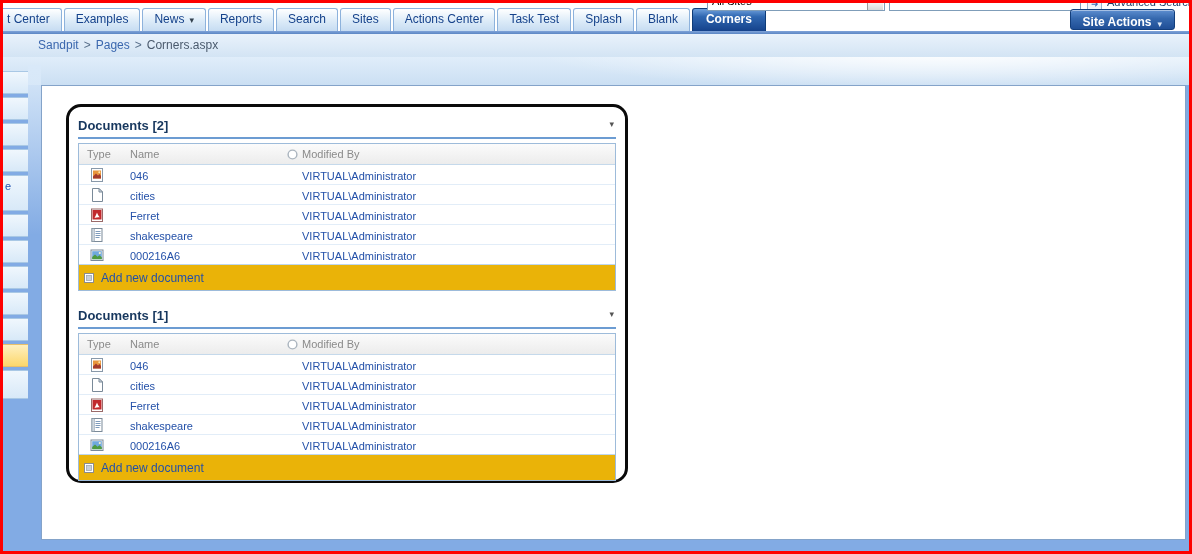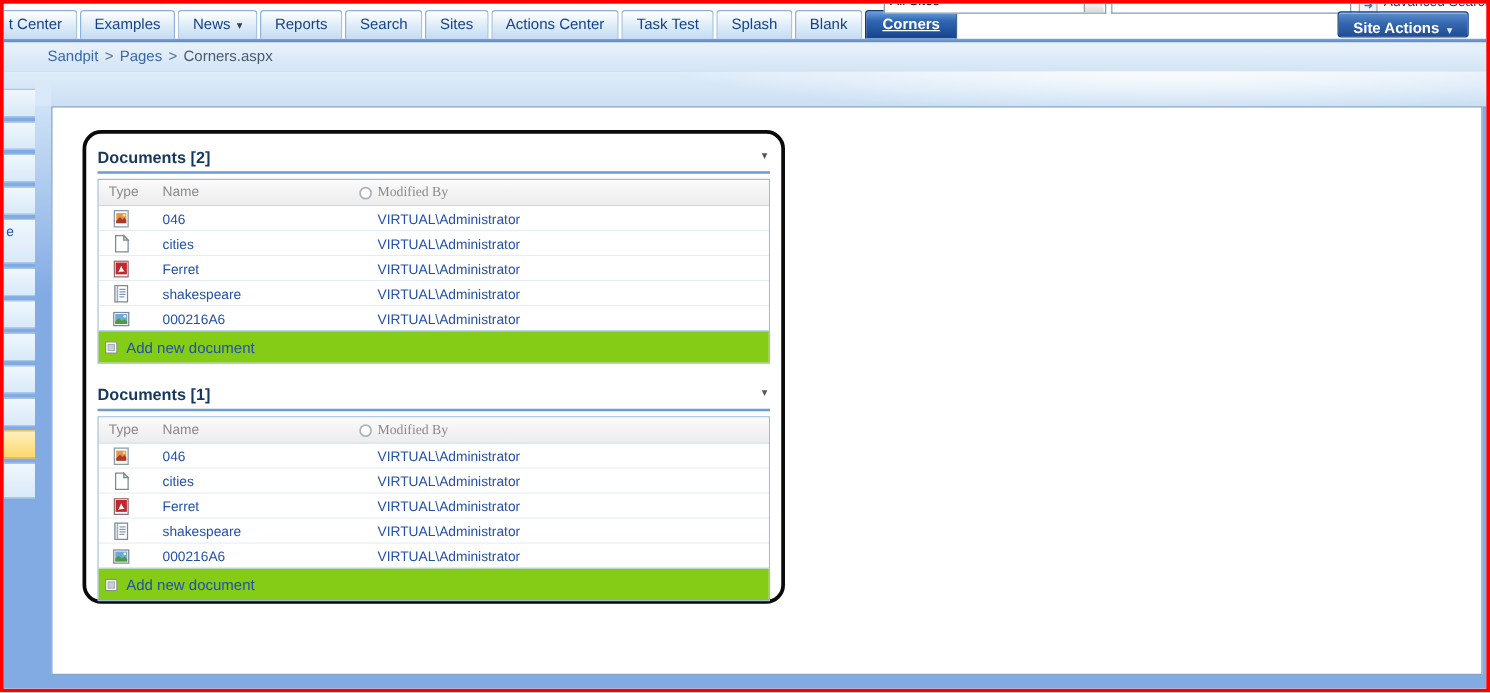--- a/index.html
+++ b/index.html
@@ -9,21 +9,21 @@
 
   
   .topbar { position:absolute; top:0; left:0; right:0; height:28px; background:#fff; }
 
   .tab-strip { position:absolute; left:0; bottom:0; display:flex; align-items:flex-start; gap:2px; }
   .tab { height:23px; line-height:21px; padding:0 11px; border:1px solid #8DB2DC; border-bottom:none;
          border-radius:3px 3px 0 0; background:linear-gradient(#ffffff, #dcebf8 55%, #c6dcf2);
          color:#15428B; font-size:12px; white-space:nowrap; cursor:pointer; }
   .tab.cut-left { border-left:none; border-top-left-radius:0; padding-left:4px; }
   .tab.selected { background:linear-gradient(#6FA0DC, #2F67B1 35%, #15428B); color:#fff; font-weight:bold;
-                  border-color:#0F3C78; padding:0 13px;text-decoration:underline; }
+                  border-color:#0F3C78; padding:0 13px; }
   .tab-arrow { font-size:9px; color:#33414f; margin-left:5px; }
 
   
   .cut-box { position:absolute; top:0; height:8px; overflow:hidden; }
   .scope-box { left:704px; width:178px; border-left:1px solid #7F9DB9; border-right:1px solid #7F9DB9; border-bottom:1px solid #7F9DB9; background:#fff; }
   .scope-text { position:absolute; left:4px; top:-8px; font-size:11px; color:#000; }
   .scope-btn { position:absolute; right:1px; top:0; width:16px; height:7px; background:linear-gradient(#f4f4f4,#d8d8d8); border-left:1px solid #9a9a9a; }
   .query-box { left:886px; width:192px; border-left:1px solid #7F9DB9; border-right:1px solid #7F9DB9; border-bottom:1px solid #7F9DB9; background:#fff; }
   .query-input { position:absolute; left:0; top:-10px; width:100%; height:16px; border:none; outline:none; font-size:11px; }
   .go-btn { left:1084px; width:15px; border:1px solid #99b3cc; border-top:none; background:#eef4fa; }
@@ -66,32 +66,32 @@
   .webpart { margin-bottom:16px; }
   .wp-title-row { position:relative; height:22px; border-bottom:2px solid #6C9CD2; }
   .wp-title { font-size:13px; font-weight:bold; color:#17375E; line-height:18px; }
   .wp-menu-arrow { position:absolute; right:2px; top:2px; font-size:9px; color:#555; cursor:pointer; }
 
   .wp-table { border:1px solid #9DBBDA; margin-top:4px; }
   .wp-hrow { display:grid; grid-template-columns:51px 157px 1fr; height:21px; align-items:center;
              background:linear-gradient(#FBFBFB,#ECECEC); border-bottom:1px solid #C5D9EB; font-size:11px; color:#8A8A8A; }
   .wp-hrow .h-type { padding-left:8px; cursor:pointer; }
   .wp-hrow .h-name { cursor:pointer; }
-  .wp-hrow .h-mod { display:flex; align-items:center; gap:4px; cursor:pointer;font-family:Liberation Serif, serif; }
+  .wp-hrow .h-mod { display:flex; align-items:center; gap:4px; cursor:pointer; }
   .presence svg { display:block; }
 
   .wp-row { display:grid; grid-template-columns:51px 157px 1fr; height:20px; align-items:center; background:#fff;
             border-bottom:1px solid #E2EDF8; }
   .wp-row:last-child { border-bottom:1px solid #BED7EE; }
   .cell-type { padding-left:10px; display:flex; align-items:center; }
   .cell-type svg { display:block; }
   .doc-link, .mod-link { font-size:11px; color:#2350A8; text-decoration:none; cursor:pointer; }
   .cell-mod { padding-left:15px; }
 
-  .wp-add-row { display:flex; align-items:center; gap:7px; height:25px; padding-left:5px; background:#84cc16; }
+  .wp-add-row { display:flex; align-items:center; gap:7px; height:25px; padding-left:5px; background:#eab308; }
   .add-icon svg { display:block; }
   .add-label { font-size:12px; color:#2350A8; cursor:pointer; }
 </style>
 </head>
 <body>
 
 <div class="frame">
 
   <div class="topbar">
     <div class="tab-strip" id="tab-strip">

